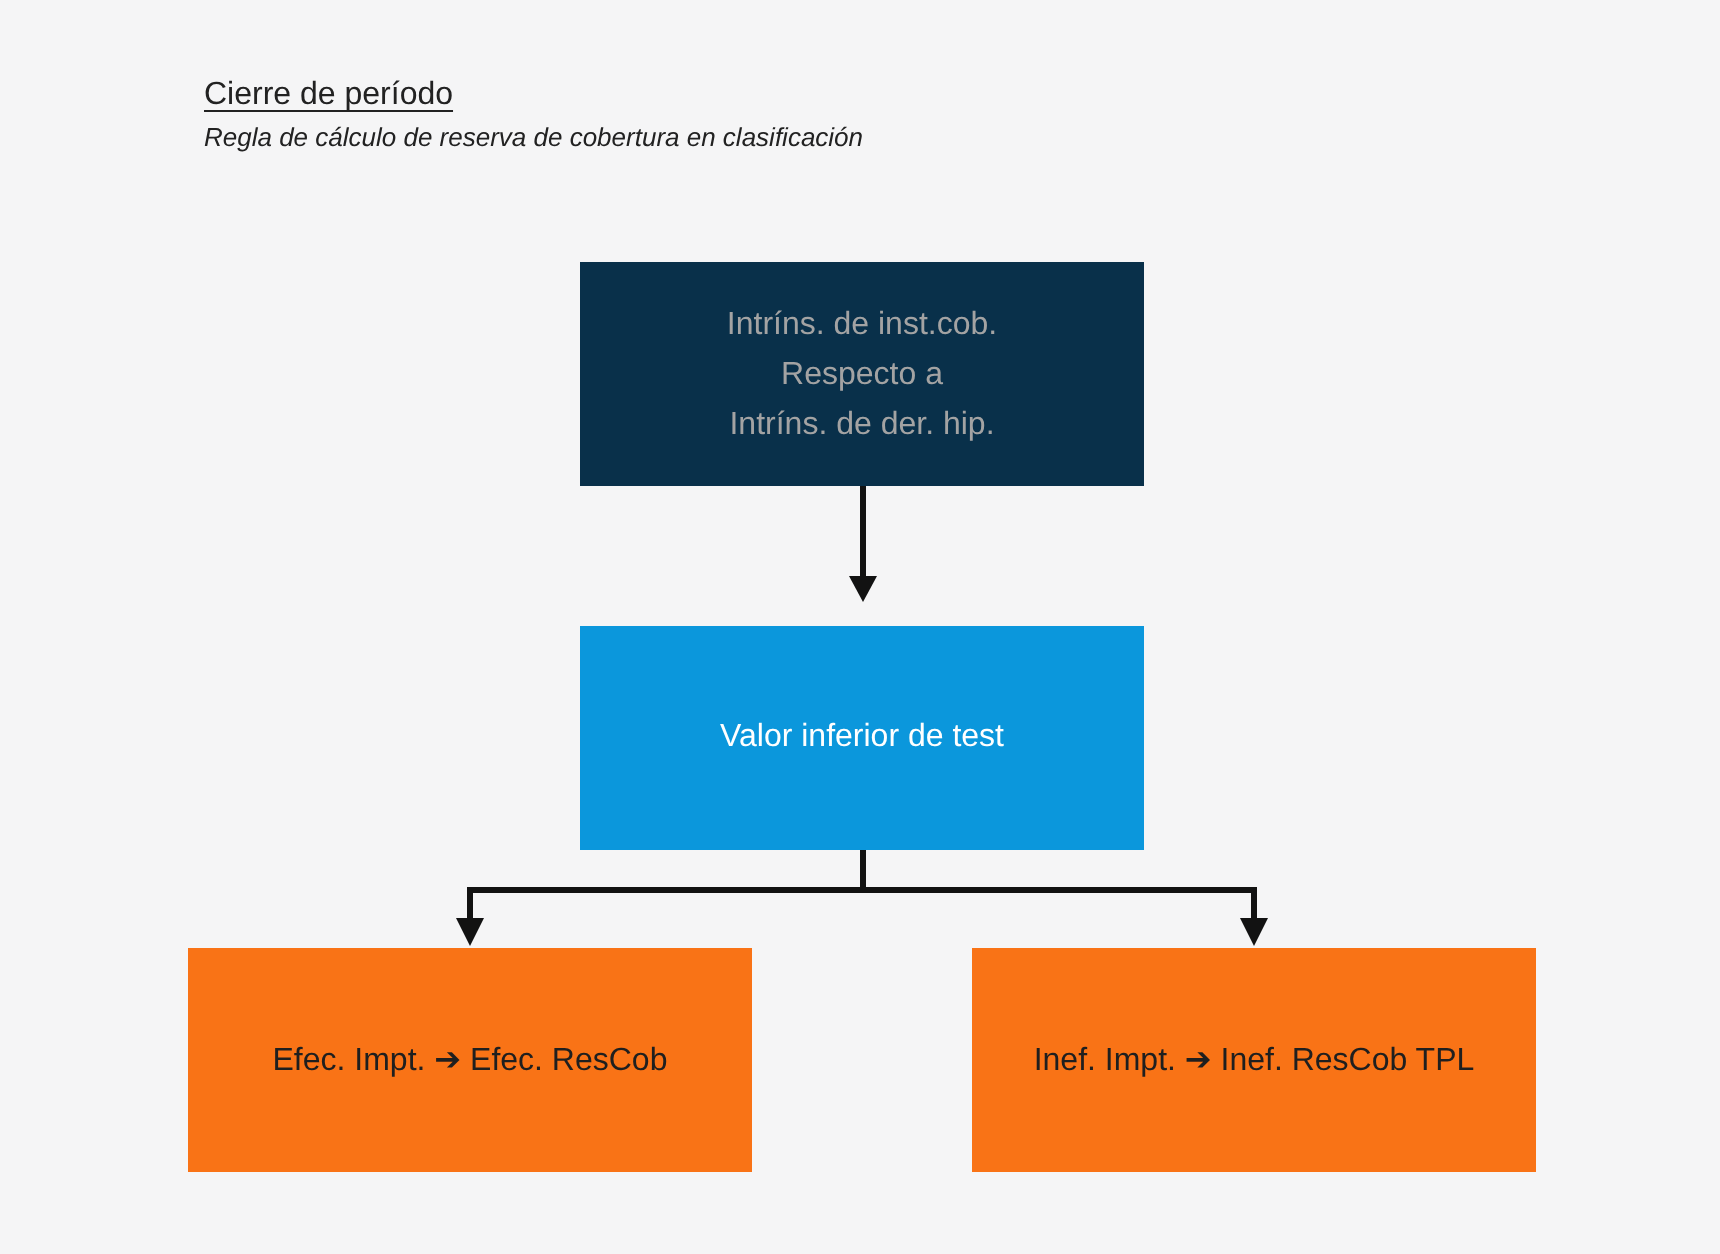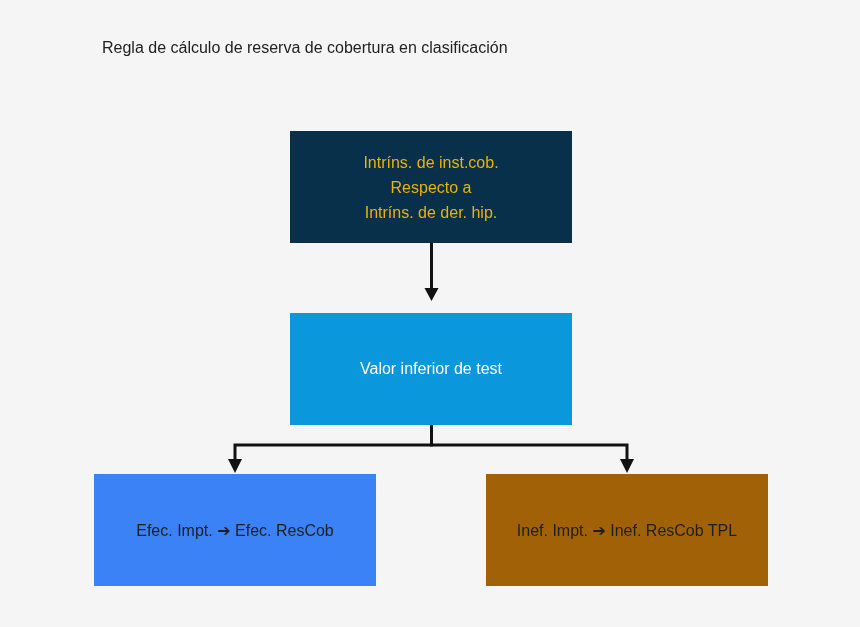--- a/index.html
+++ b/index.html
@@ -20,22 +20,23 @@
     top: 37px;
     color: #222222;
   }
   .title {
     font-size: 16px;
     line-height: 21px;
     text-decoration: underline;
     text-underline-offset: 3px;
   }
   .subtitle {
-    font-size: 16px;
+    font-size: 13px;
     line-height: 21px;
+    font-style: italic;
   }
   .box {
     position: absolute;
     width: 282px;
     height: 112px;
     display: flex;
     flex-direction: column;
     align-items: center;
     justify-content: center;
     text-align: center;
@@ -68,46 +69,47 @@
     top: 0;
     pointer-events: none;
   }
 </style>
 </head>
 <body>
 
 <div class="stage" style="background-color: rgb(245, 245, 246);">
 
   <div class="header">
+    <div class="title">Cierre de período</div>
     <div class="subtitle">Regla de cálculo de reserva de cobertura en clasificación</div>
   </div>
 
   <svg class="connectors" width="860" height="627" viewBox="0 0 860 627">
 
     <line x1="431.5" y1="243" x2="431.5" y2="289" stroke-width="3" style="stroke: rgb(18, 18, 18);"></line>
     <polygon points="424.5,288 438.5,288 431.5,301" style="fill: rgb(18, 18, 18);"></polygon>
 
     <line x1="431.5" y1="414" x2="431.5" y2="446.5" stroke-width="3" style="stroke: rgb(18, 18, 18);"></line>
 
     <path d="M 235 460 L 235 445 L 627 445 L 627 460" fill="none" stroke-width="3" style="stroke: rgb(18, 18, 18);"></path>
     <polygon points="228,459 242,459 235,473" style="fill: rgb(18, 18, 18);"></polygon>
     <polygon points="620,459 634,459 627,473" style="fill: rgb(18, 18, 18);"></polygon>
   </svg>
 
-  <div class="box box-dark" style="background-color: rgb(9, 48, 74); color: #eab308;">
+  <div class="box box-dark" style="background-color: rgb(9, 48, 74); color: #a3a3a3;">
     <div>Intríns. de inst.cob.</div>
     <div>Respecto a</div>
     <div>Intríns. de der. hip.</div>
   </div>
 
   <div class="box box-blue" style="background-color: rgb(11, 151, 220); color: rgb(255, 255, 255); margin-top: 12px;">
     <div>Valor inferior de test</div>
   </div>
 
-  <div class="box box-green-left" style="background-color: #3b82f6; color: rgb(31, 31, 31);">
+  <div class="box box-green-left" style="background-color: #f97316; color: rgb(31, 31, 31);">
     <div>Efec. Impt. ➔ Efec. ResCob</div>
   </div>
 
-  <div class="box box-green-right" style="background-color: #a16207; color: rgb(31, 31, 31);">
+  <div class="box box-green-right" style="background-color: #f97316; color: rgb(31, 31, 31);">
     <div>Inef. Impt. ➔ Inef. ResCob TPL</div>
   </div>
 
 </div>
 
 </body></html>

